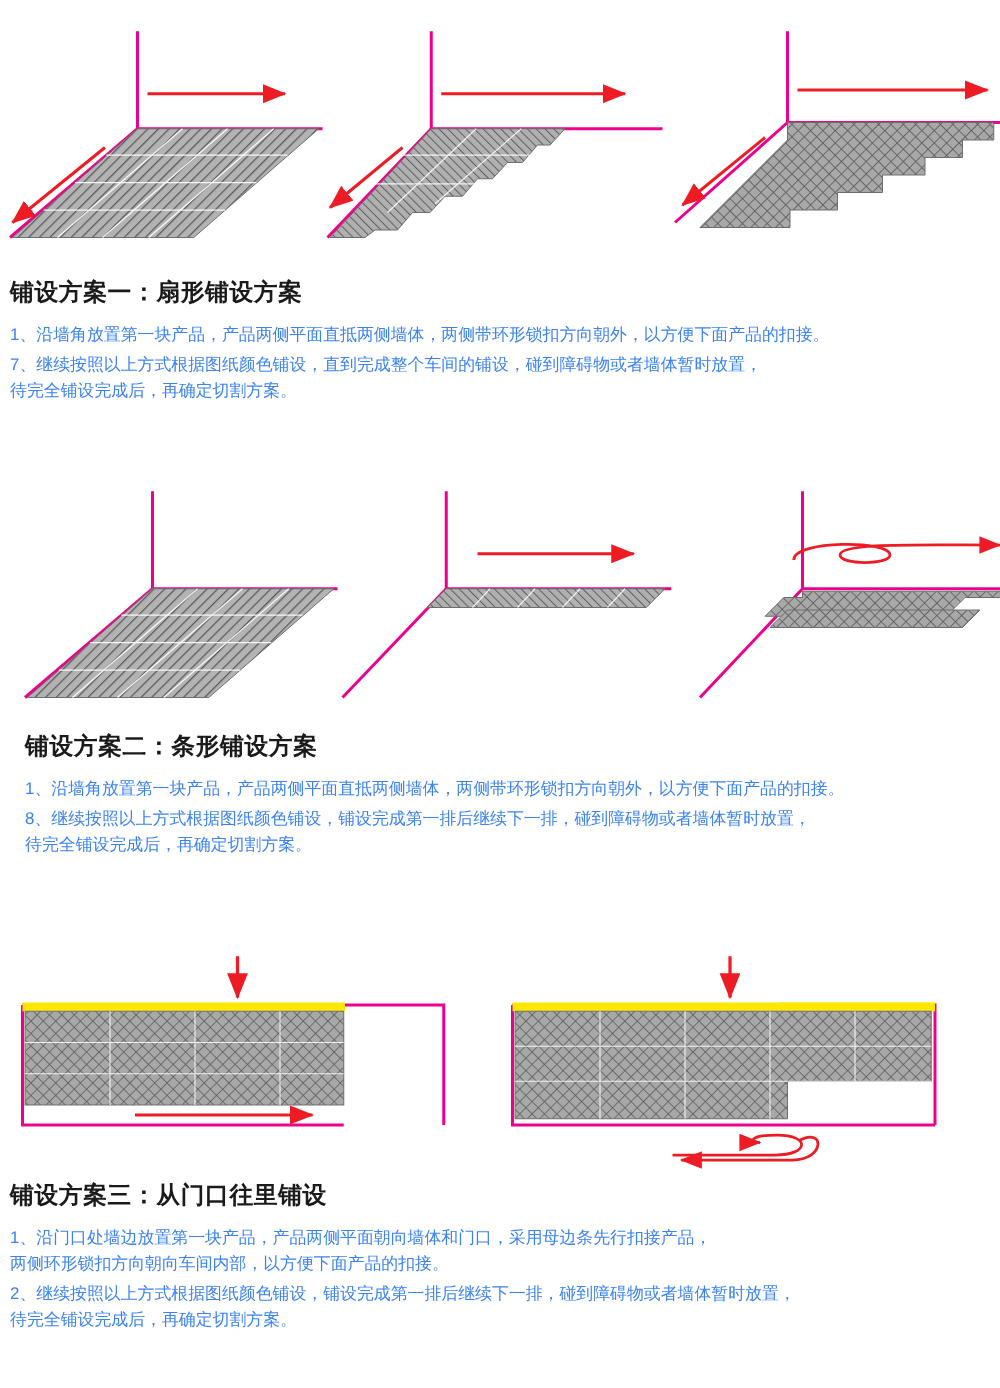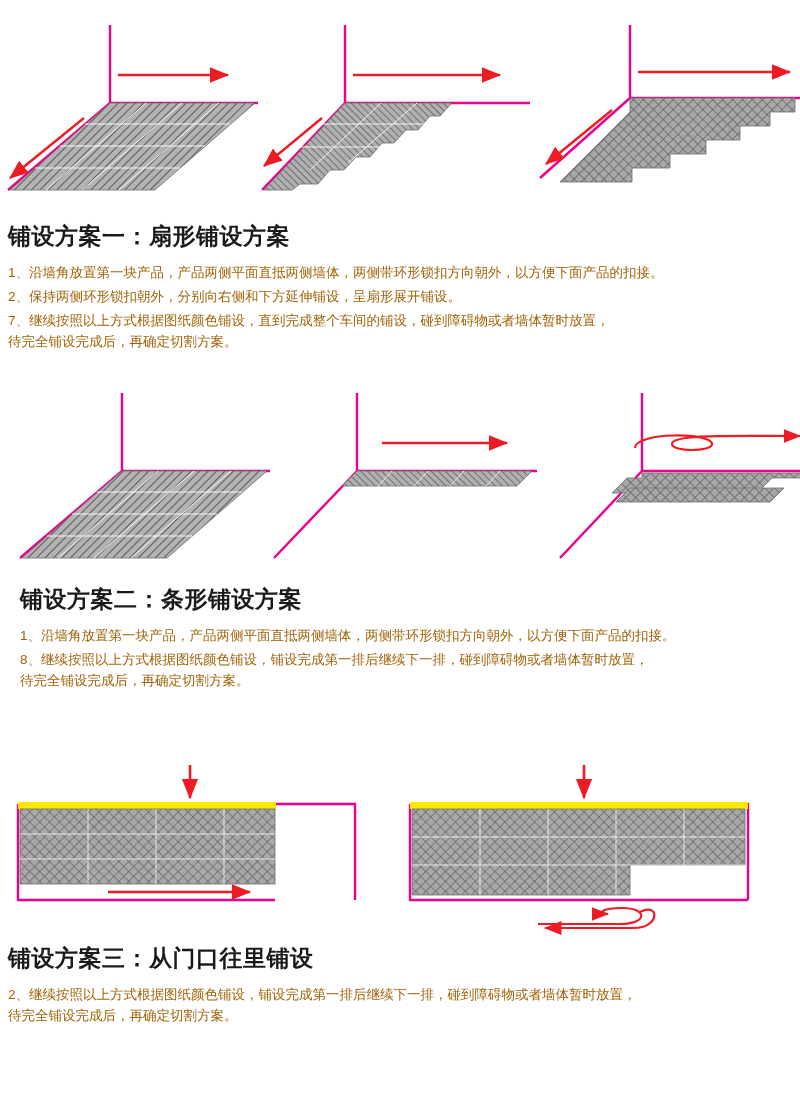--- a/index.html
+++ b/index.html
@@ -25,35 +25,35 @@
     width: 800px;
   }
   .diagram-row {
     position: relative;
     width: 800px;
   }
   .diagram-row svg {
     display: block;
   }
   .scheme-title {
-    font-size: 23px;
+    font-size: 19px;
     font-weight: bold;
     letter-spacing: 0.5px;
     margin: 0 0 10px 8px;
     color: #1a1a1a;
   }
   .steps {
     margin: 0 0 0 8px;
     padding: 0;
     list-style: none;
   }
   .steps li {
     font-size: 13.5px;
     line-height: 21px;
-    color: #a16207;
+    color: #3b82f6;
     margin-bottom: 3px;
     white-space: pre-line;
   }
   .sec1 { position: absolute; left: 0; top: 0; width: 800px; }
   .sec2 { position: absolute; left: 0; top: 378px; width: 800px; padding-left: 12px; }
   .sec3 { position: absolute; left: 0; top: 752px; width: 732px; }
   .text-block { padding-top: 6px; }
 </style>
 </head>
 <body>
@@ -125,21 +125,20 @@
           <line x1="638" y1="72" x2="790" y2="72" stroke="#ed1c24" stroke-width="2.4" marker-end="url(#arrowRed)"></line>
           <line x1="612" y1="110" x2="546" y2="164" stroke="#ed1c24" stroke-width="2.4" marker-end="url(#arrowRed)"></line>
         </g>
       </svg>
     </div>
 
     <div class="text-block">
       <div class="scheme-title">铺设方案一：扇形铺设方案</div>
       <ul class="steps">
         <li>1、沿墙角放置第一块产品，产品两侧平面直抵两侧墙体，两侧带环形锁扣方向朝外，以方便下面产品的扣接。</li>
-        <li>2、保持两侧环形锁扣朝外，分别向右侧和下方延伸铺设，呈扇形展开铺设。</li>
         <li>7、继续按照以上方式根据图纸颜色铺设，直到完成整个车间的铺设，碰到障碍物或者墙体暂时放置，
 待完全铺设完成后，再确定切割方案。</li>
       </ul>
     </div>
   </div>
 
   <div class="section sec2">
 
     <div class="diagram-row">
       <svg width="800" height="200" viewBox="0 0 800 200" xmlns="http://www.w3.org/2000/svg">
@@ -266,19 +265,21 @@
 
           <path d="M538,172 L620,172 C648,172 648,156 622,156 C600,156 598,162 608,162" fill="none" stroke="#ed1c24" stroke-width="2.2" marker-end="url(#arrowRed3)" transform="translate(0,0)"></path>
           <path d="M640,160 C660,150 660,176 634,176 L545,176" fill="none" stroke="#ed1c24" stroke-width="2.2" marker-end="url(#arrowRed3)"></path>
         </g>
       </svg>
     </div>
 
     <div class="text-block">
       <div class="scheme-title">铺设方案三：从门口往里铺设</div>
       <ul class="steps">
+        <li>1、沿门口处墙边放置第一块产品，产品两侧平面朝向墙体和门口，采用母边条先行扣接产品，
+两侧环形锁扣方向朝向车间内部，以方便下面产品的扣接。</li>
         <li>2、继续按照以上方式根据图纸颜色铺设，铺设完成第一排后继续下一排，碰到障碍物或者墙体暂时放置，
 待完全铺设完成后，再确定切割方案。</li>
       </ul>
     </div>
   </div>
 
 </div>
 
 </body></html>

